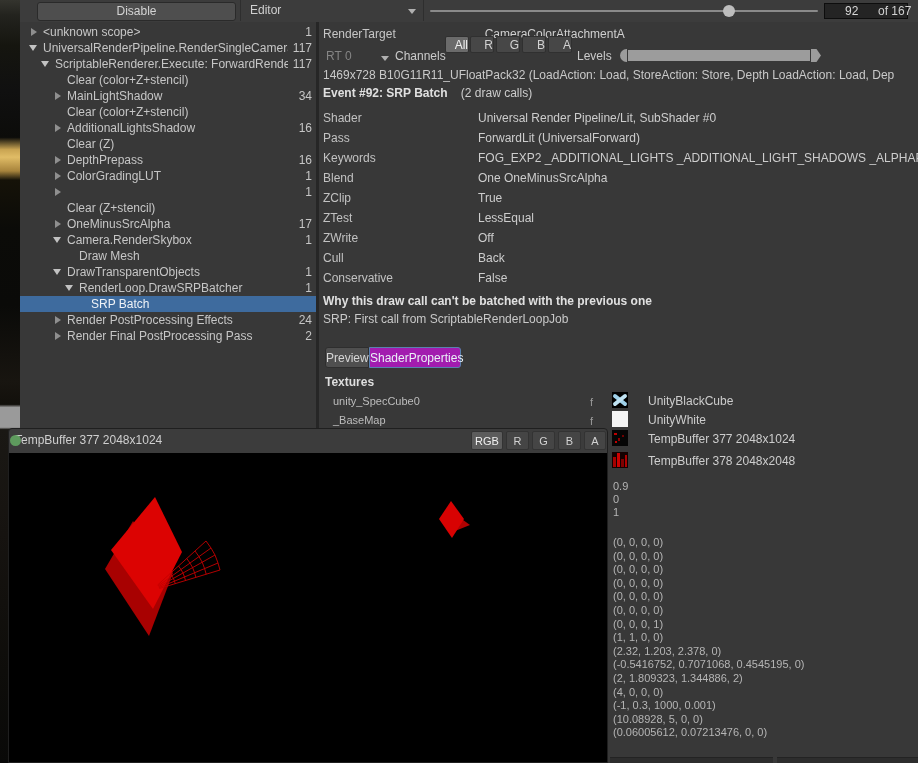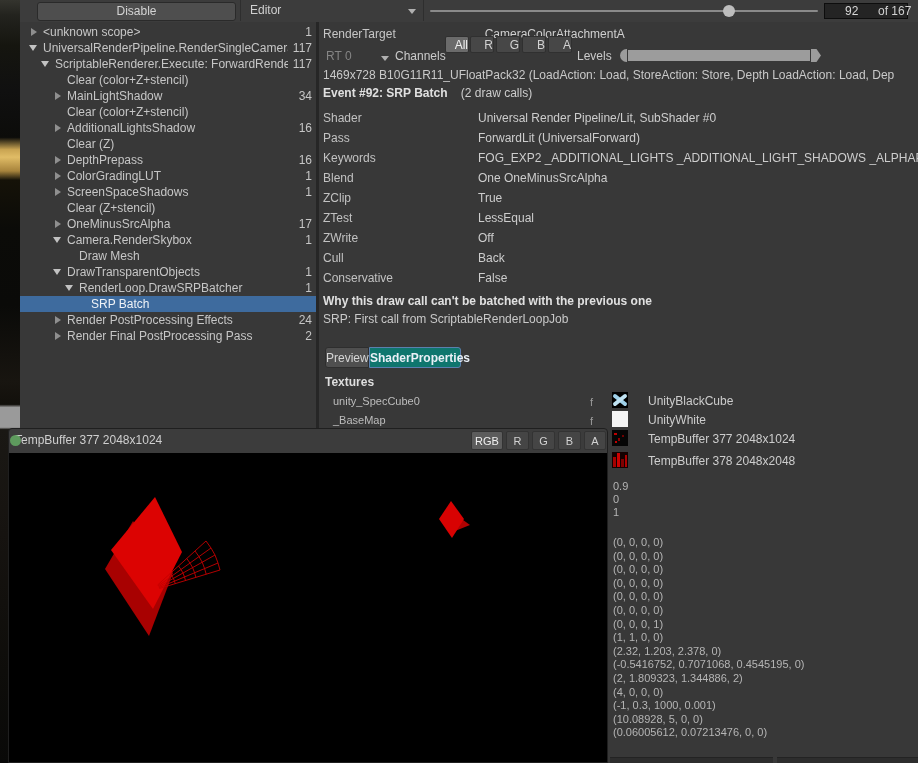--- a/index.html
+++ b/index.html
@@ -62,21 +62,21 @@
   .evt-line{left:4px;top:64px;white-space:nowrap;}
   .evt-title{font-weight:bold;color:#e0e0e0;}
   .evt-sub{color:#cdcdcd;margin-left:10px;}
   .prow{position:absolute;left:0;width:599px;height:20px;line-height:20px;}
   .plabel{position:absolute;left:4px;color:#c2c2c2;}
   .pvalue{position:absolute;left:159px;right:0;color:#cdcdcd;white-space:nowrap;overflow:hidden;}
   .why-h{left:4px;top:272px;font-weight:bold;color:#e0e0e0;}
   .why-t{left:4px;top:290px;color:#c9c9c9;}
   .tab{position:absolute;top:325px;height:21px;line-height:21px;text-align:center;font-size:12px;
     background:#4f4f4f;border:1px solid #2e2e2e;border-radius:3px 0 0 3px;color:#d6d6d6;box-sizing:border-box;}
-  .tab.active{background:#0f766e;border-color:#5a80ae;border-radius:0 3px 3px 0;color:#eaf0f7;font-weight:bold;}
+  .tab.active{background:#a21caf;border-color:#5a80ae;border-radius:0 3px 3px 0;color:#eaf0f7;}
   .tex-h{left:6px;top:353px;font-weight:bold;color:#dedede;}
   .texname{position:absolute;left:14px;font-size:11px;color:#bdbdbd;white-space:nowrap;}
   .texf{position:absolute;left:271px;font-size:11px;color:#9a9a9a;}
   .texicon{position:absolute;left:293px;width:16px;height:16px;}
   .texval{position:absolute;left:329px;font-size:12px;color:#cdcdcd;white-space:nowrap;}
   .icon-blackcube{background:#000;}
   .icon-white{background:#f4f4f4;}
   .icon-t377{background:#050505;}
   .icon-t378{background:#140000;}
   .scalars{left:294px;top:458px;font-size:11px;line-height:13px;color:#b5b5b5;}
@@ -154,21 +154,20 @@
         <span class="tlabel" style="left:47px">DepthPrepass</span>
         <span class="tcount">16</span>
       </div>
     <div class="trow" style="top:146px">
         <span class="arr arr-c" style="left:35px"></span>
         <span class="tlabel" style="left:47px">ColorGradingLUT</span>
         <span class="tcount">1</span>
       </div>
     <div class="trow" style="top:162px">
         <span class="arr arr-c" style="left:35px"></span>
-        <span class="tlabel" style="left:47px">ScreenSpaceShadows</span>
         <span class="tcount">1</span>
       </div>
     <div class="trow" style="top:178px">
         <span class="tlabel" style="left:47px">Clear (Z+stencil)</span>
         <span class="tcount"></span>
       </div>
     <div class="trow" style="top:194px">
         <span class="arr arr-c" style="left:35px"></span>
         <span class="tlabel" style="left:47px">OneMinusSrcAlpha</span>
         <span class="tcount">17</span>

